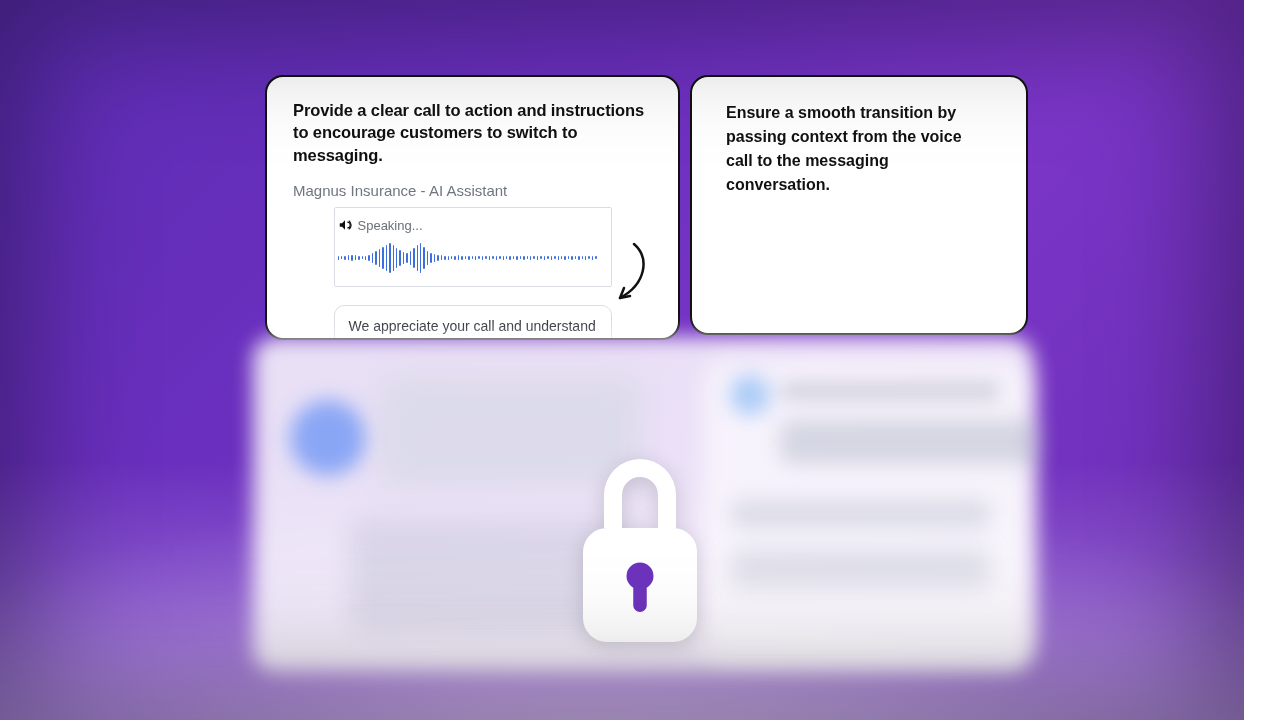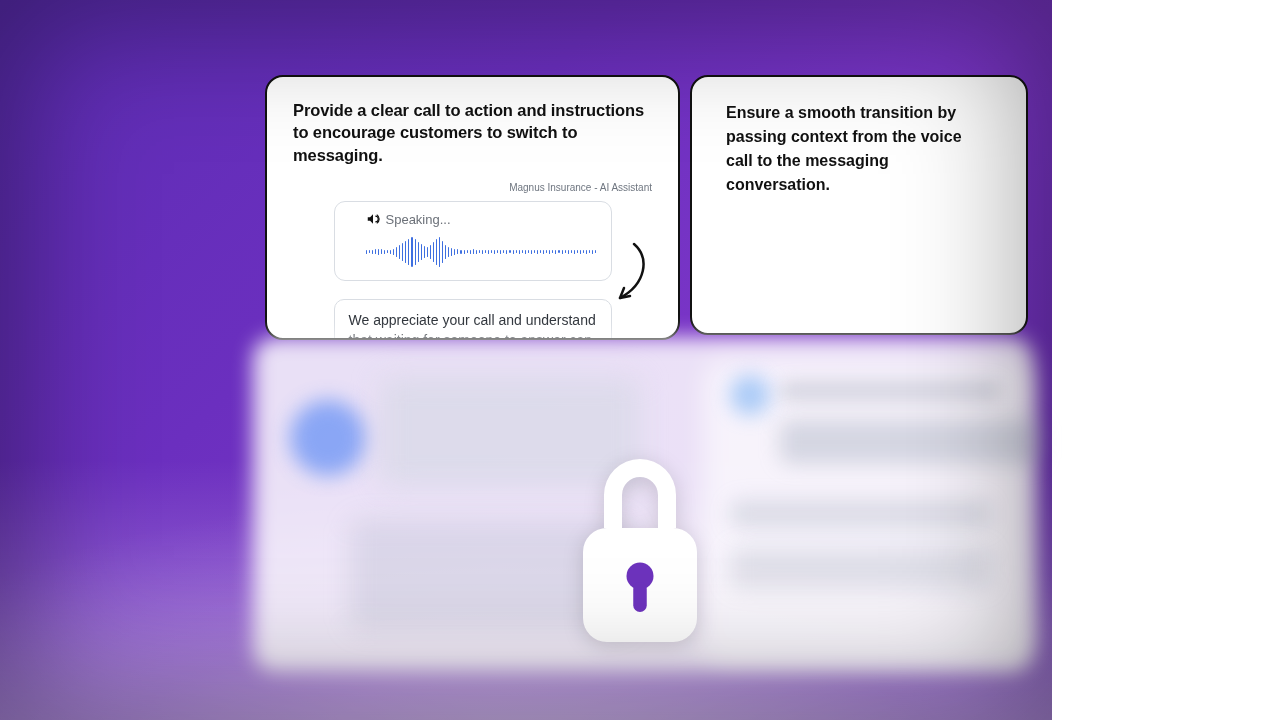--- a/index.html
+++ b/index.html
@@ -1,26 +1,26 @@
 <!DOCTYPE html>
 <html><head>
 <meta charset="utf-8">
 <style>
   html,body{margin:0;padding:0;width:1280px;height:720px;overflow:hidden;font-family:-apple-system,BlinkMacSystemFont,"Segoe UI",Helvetica,Arial,sans-serif;}
-  .stage{position:relative;width:1052px;height:720px;background:
+  .stage{position:relative;width:1244px;height:720px;background:
     radial-gradient(ellipse 120% 70% at 50% 110%,rgba(255,255,255,0.55) 0%,rgba(255,255,255,0.15) 35%,rgba(255,255,255,0) 60%),
     linear-gradient(135deg,#5c2db3 0%,#6b2fbf 35%,#7a35c7 60%,#6a2eb6 100%);
   }
   .vignette{position:absolute;inset:0;pointer-events:none;box-shadow:inset 0 0 120px 30px rgba(0,0,0,0.35);}
   .card{position:absolute;background:#fff;border:2px solid #111;border-radius:18px;box-sizing:border-box;}
   .card-left{left:265px;top:75px;width:415px;height:265px;padding:22px 26px 0 26px;overflow:hidden;}
   .card-right{left:690px;top:75px;width:338px;height:260px;padding:18px 26px 0 26px;overflow:hidden;}
   .headline{font-weight:700;color:#111;line-height:1.35;font-size:16.5px;letter-spacing:-0.1px;}
-  .assistant-label{margin-top:16px;text-align:right;color:#6f7680;font-size:10px;}
-  .voice-box{margin:8px auto 4px auto;width:278px;height:80px;border:1px solid #d9dde3;border-radius:11px;box-sizing:border-box;padding:10px 14px 8px 31px;background:#fff;}
+  .assistant-label{margin-top:16px;text-align:left;color:#6f7680;font-size:15px;}
+  .voice-box{margin:8px auto 4px auto;width:278px;height:80px;border:1px solid #d9dde3;border-radius:2px;box-sizing:border-box;padding:10px 14px 8px 3px;background:#fff;}
   .speaking-row{display:flex;align-items:center;gap:6px;color:#6b7078;font-size:13px;}
   .speaker-icon{width:14px;height:14px;color:#111;}
   .wave{display:flex;align-items:center;gap:2px;height:34px;margin-top:8px;}
   .wave span{width:2px;background:#3e6fe0;border-radius:2px;display:inline-block;}
   .transcript-box{position:relative;margin:18px auto 0 auto;width:278px;border:1px solid #d9dde3;border-radius:10px;box-sizing:border-box;padding:10px 14px;background:#fff;color:#2a2f36;font-size:14px;line-height:1.45;}
   .arrow-svg{position:absolute;left:596px;top:240px;width:60px;height:70px;pointer-events:none;}
   .chat-bubble{border:1px solid #e1e5ea;border-radius:14px;padding:12px 14px;color:#2a2f36;font-size:14.5px;line-height:1.5;margin:6px 8px 14px 8px;background:#fff;}
   .chat-wave{display:inline-block;}
   .blur-panel{position:absolute;left:253px;top:337px;width:780px;height:335px;border-radius:22px;background:rgba(255,255,255,0.85);filter:blur(10px);}
   .blur-panel2{position:absolute;left:703px;top:360px;width:330px;height:300px;border-radius:22px;background:rgba(255,255,255,0.6);filter:blur(12px);}

